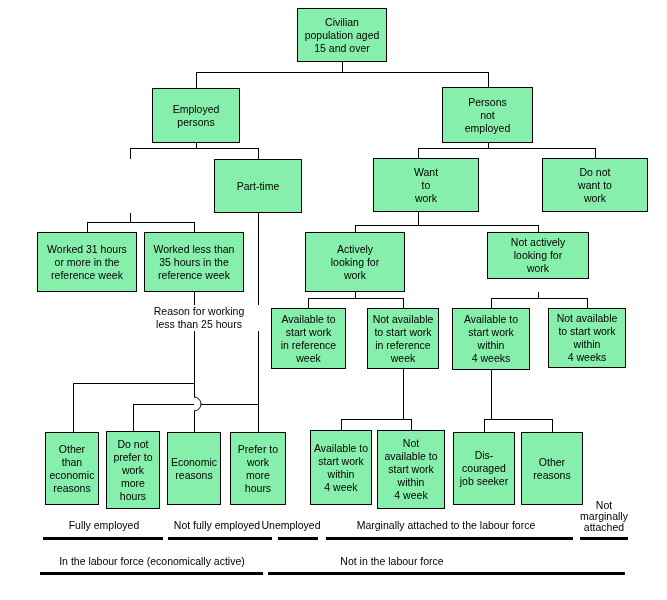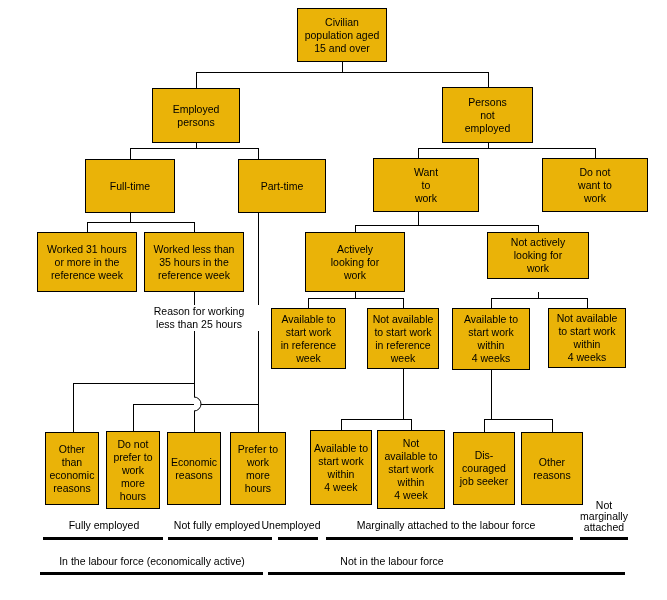--- a/index.html
+++ b/index.html
@@ -1,21 +1,21 @@
 <!DOCTYPE html>
 <html><head>
 <meta charset="utf-8">
 <style>
   html,body{margin:0;padding:0;background:#fff;}
   #stage{
     position:relative;width:667px;height:600px;background:#fff;overflow:hidden;
     font-family:"Liberation Sans", sans-serif;color:#000;
   }
   .node{
-    position:absolute;border:1px solid #000;background:#eab308;
+    position:absolute;border:1px solid #000;background:#86efac;
     display:flex;align-items:center;justify-content:center;
     text-align:center;white-space:pre-line;
     font-size:10.5px;line-height:13px;box-sizing:border-box;padding:2px;
   }
   .hline,.vline{position:absolute;background:#000;}
   .annotation{
     position:absolute;background:#fff;text-align:center;white-space:pre-line;
     font-size:10.5px;line-height:13px;
   }
   .bracket{position:absolute;height:3px;background:#000;}
@@ -81,22 +81,21 @@
 marginally
 attached</div>
     <div class="node" style="left: 297px; top: 8px; width: 90px; height: 54px;">Civilian
 population aged
 15 and over</div>
     <div class="node" style="left: 152px; top: 88px; width: 88px; height: 55px;">Employed
 persons</div>
     <div class="node" style="left: 442px; top: 87px; width: 91px; height: 56px;">Persons
 not
 employed</div>
-    <div class="node" style="left: 85px; top: 159px; width: 90px; height: 54px;">Full-time</div>
-    <div class="node" style="left: 214px; top: 159px; width: 88px; height: 54px; margin-left: 24px;">Part-time</div>
+    <div class="node" style="left: 214px; top: 159px; width: 88px; height: 54px;">Part-time</div>
     <div class="node" style="left: 37px; top: 232px; width: 100px; height: 60px;">Worked 31 hours
 or more in the
 reference week</div>
     <div class="node" style="left: 144px; top: 232px; width: 100px; height: 60px;">Worked less than
 35 hours in the
 reference week</div>
     <div class="node" style="left: 373px; top: 158px; width: 106px; height: 54px;">Want
 to
 work</div>
     <div class="node" style="left: 542px; top: 158px; width: 106px; height: 54px;">Do not

